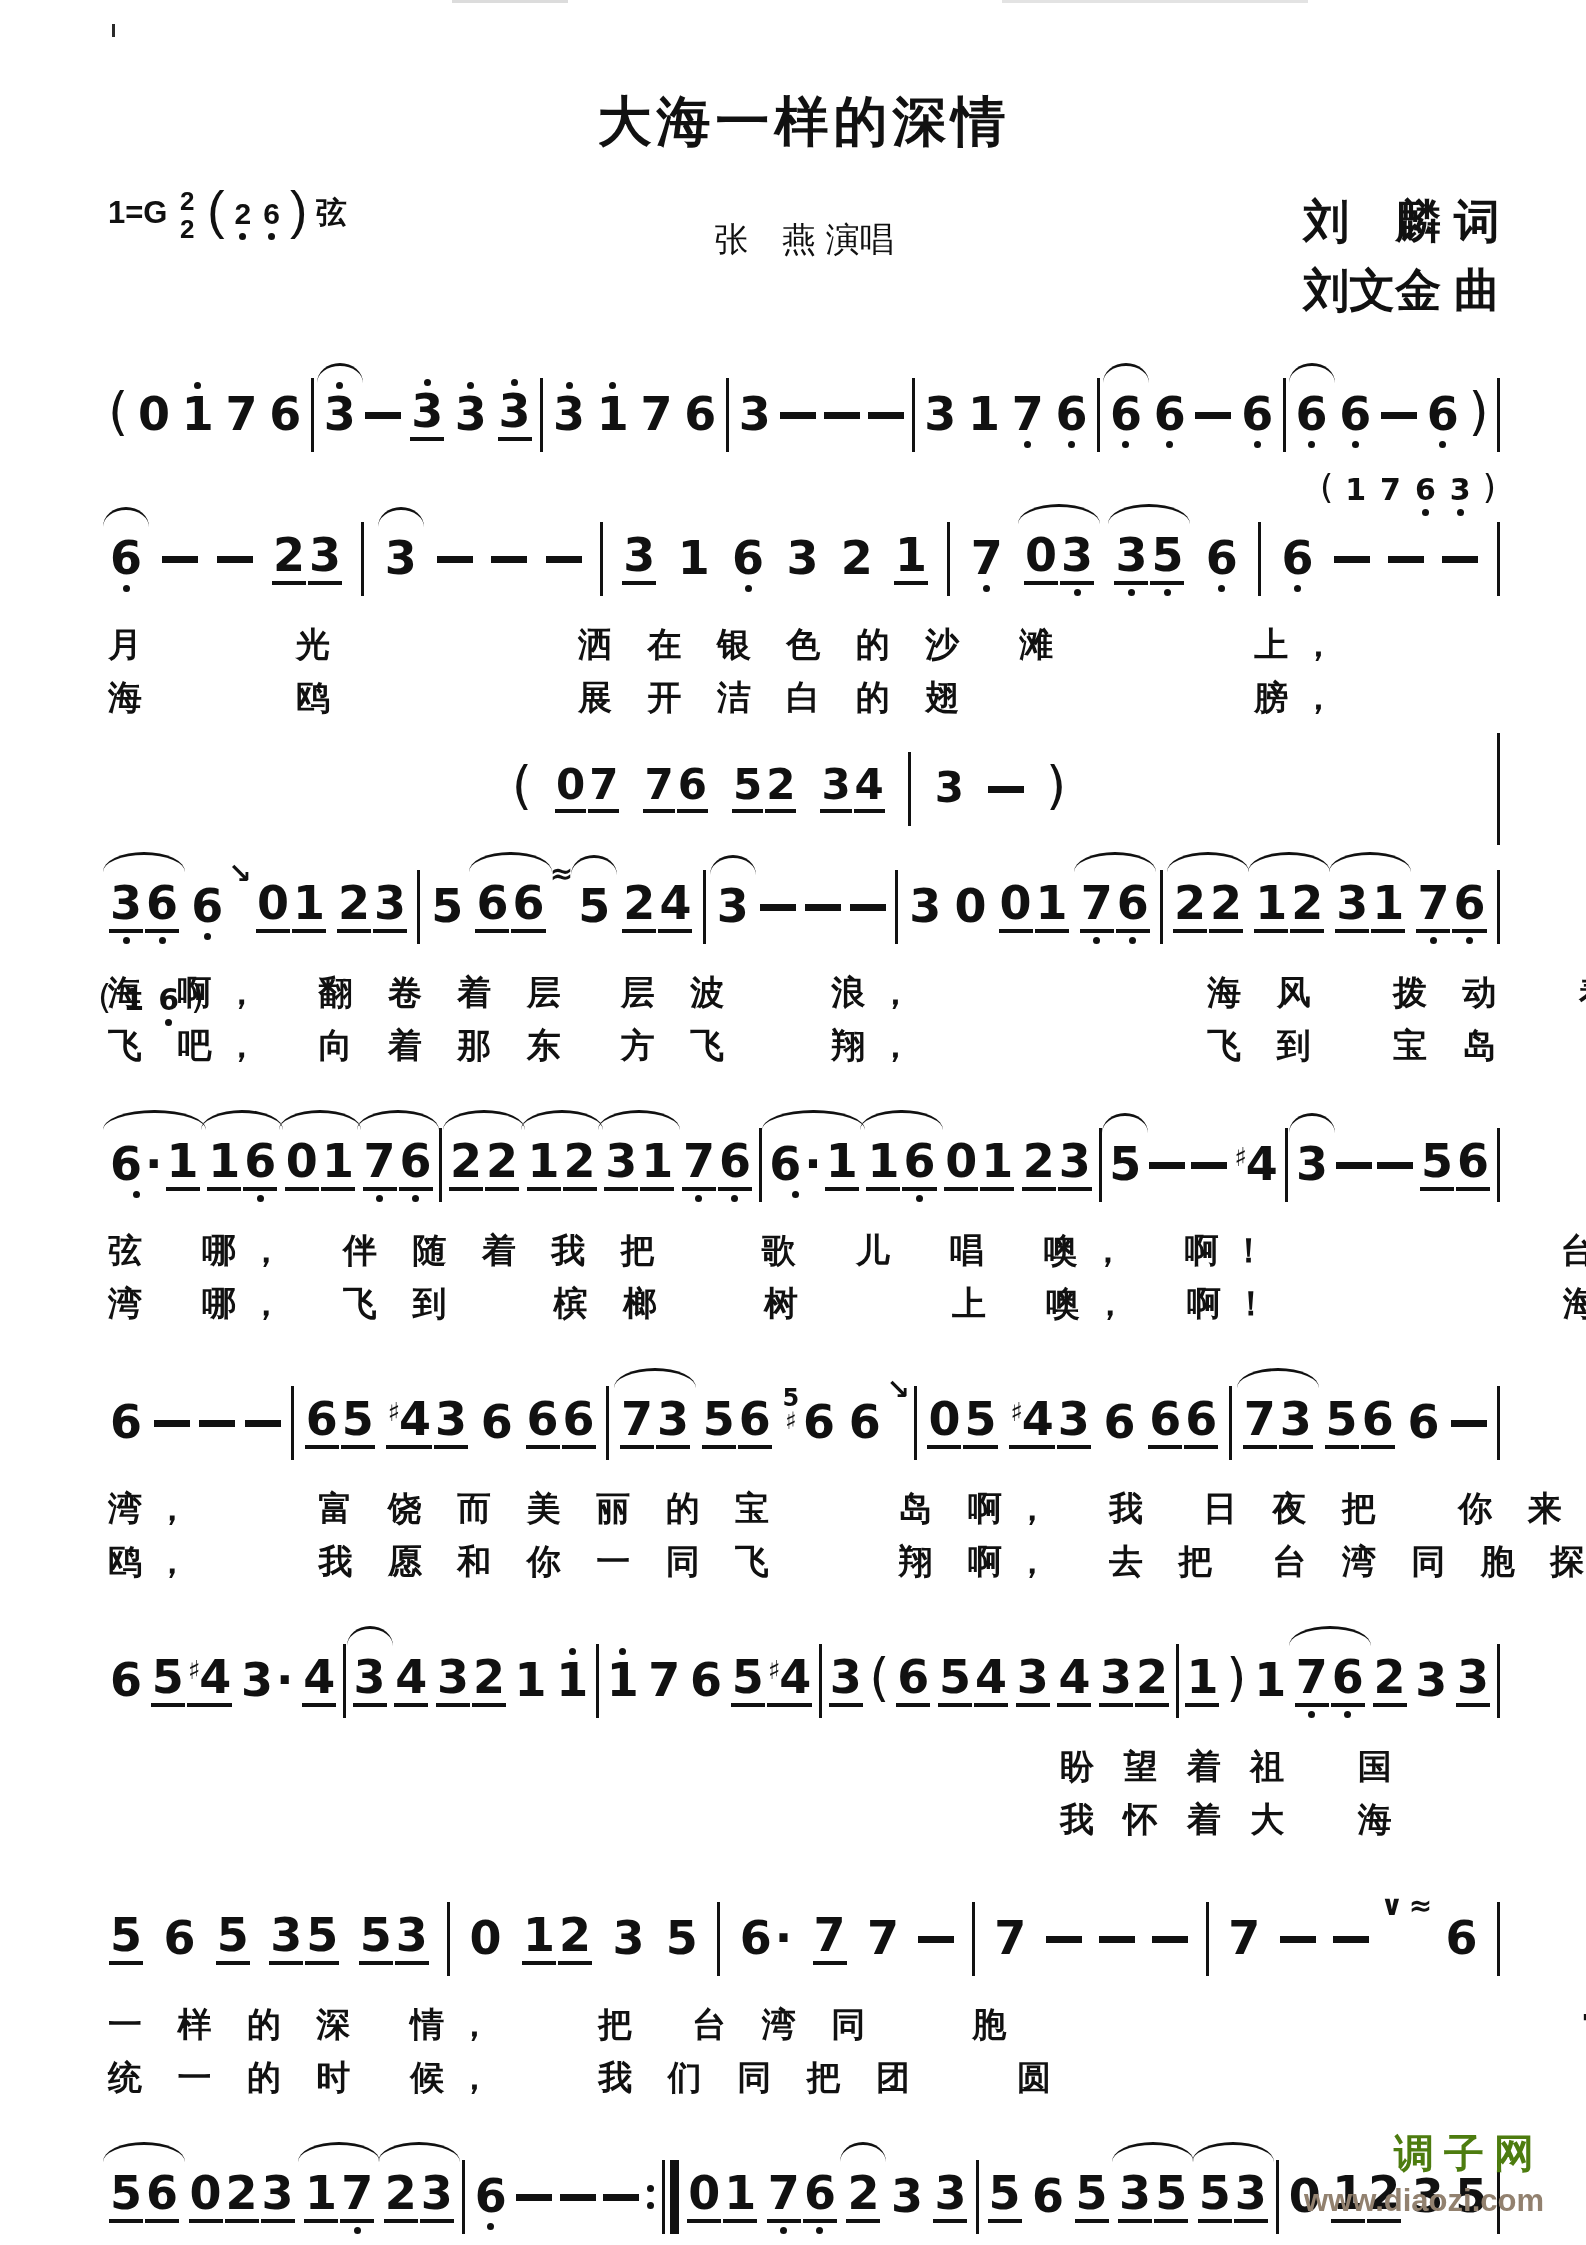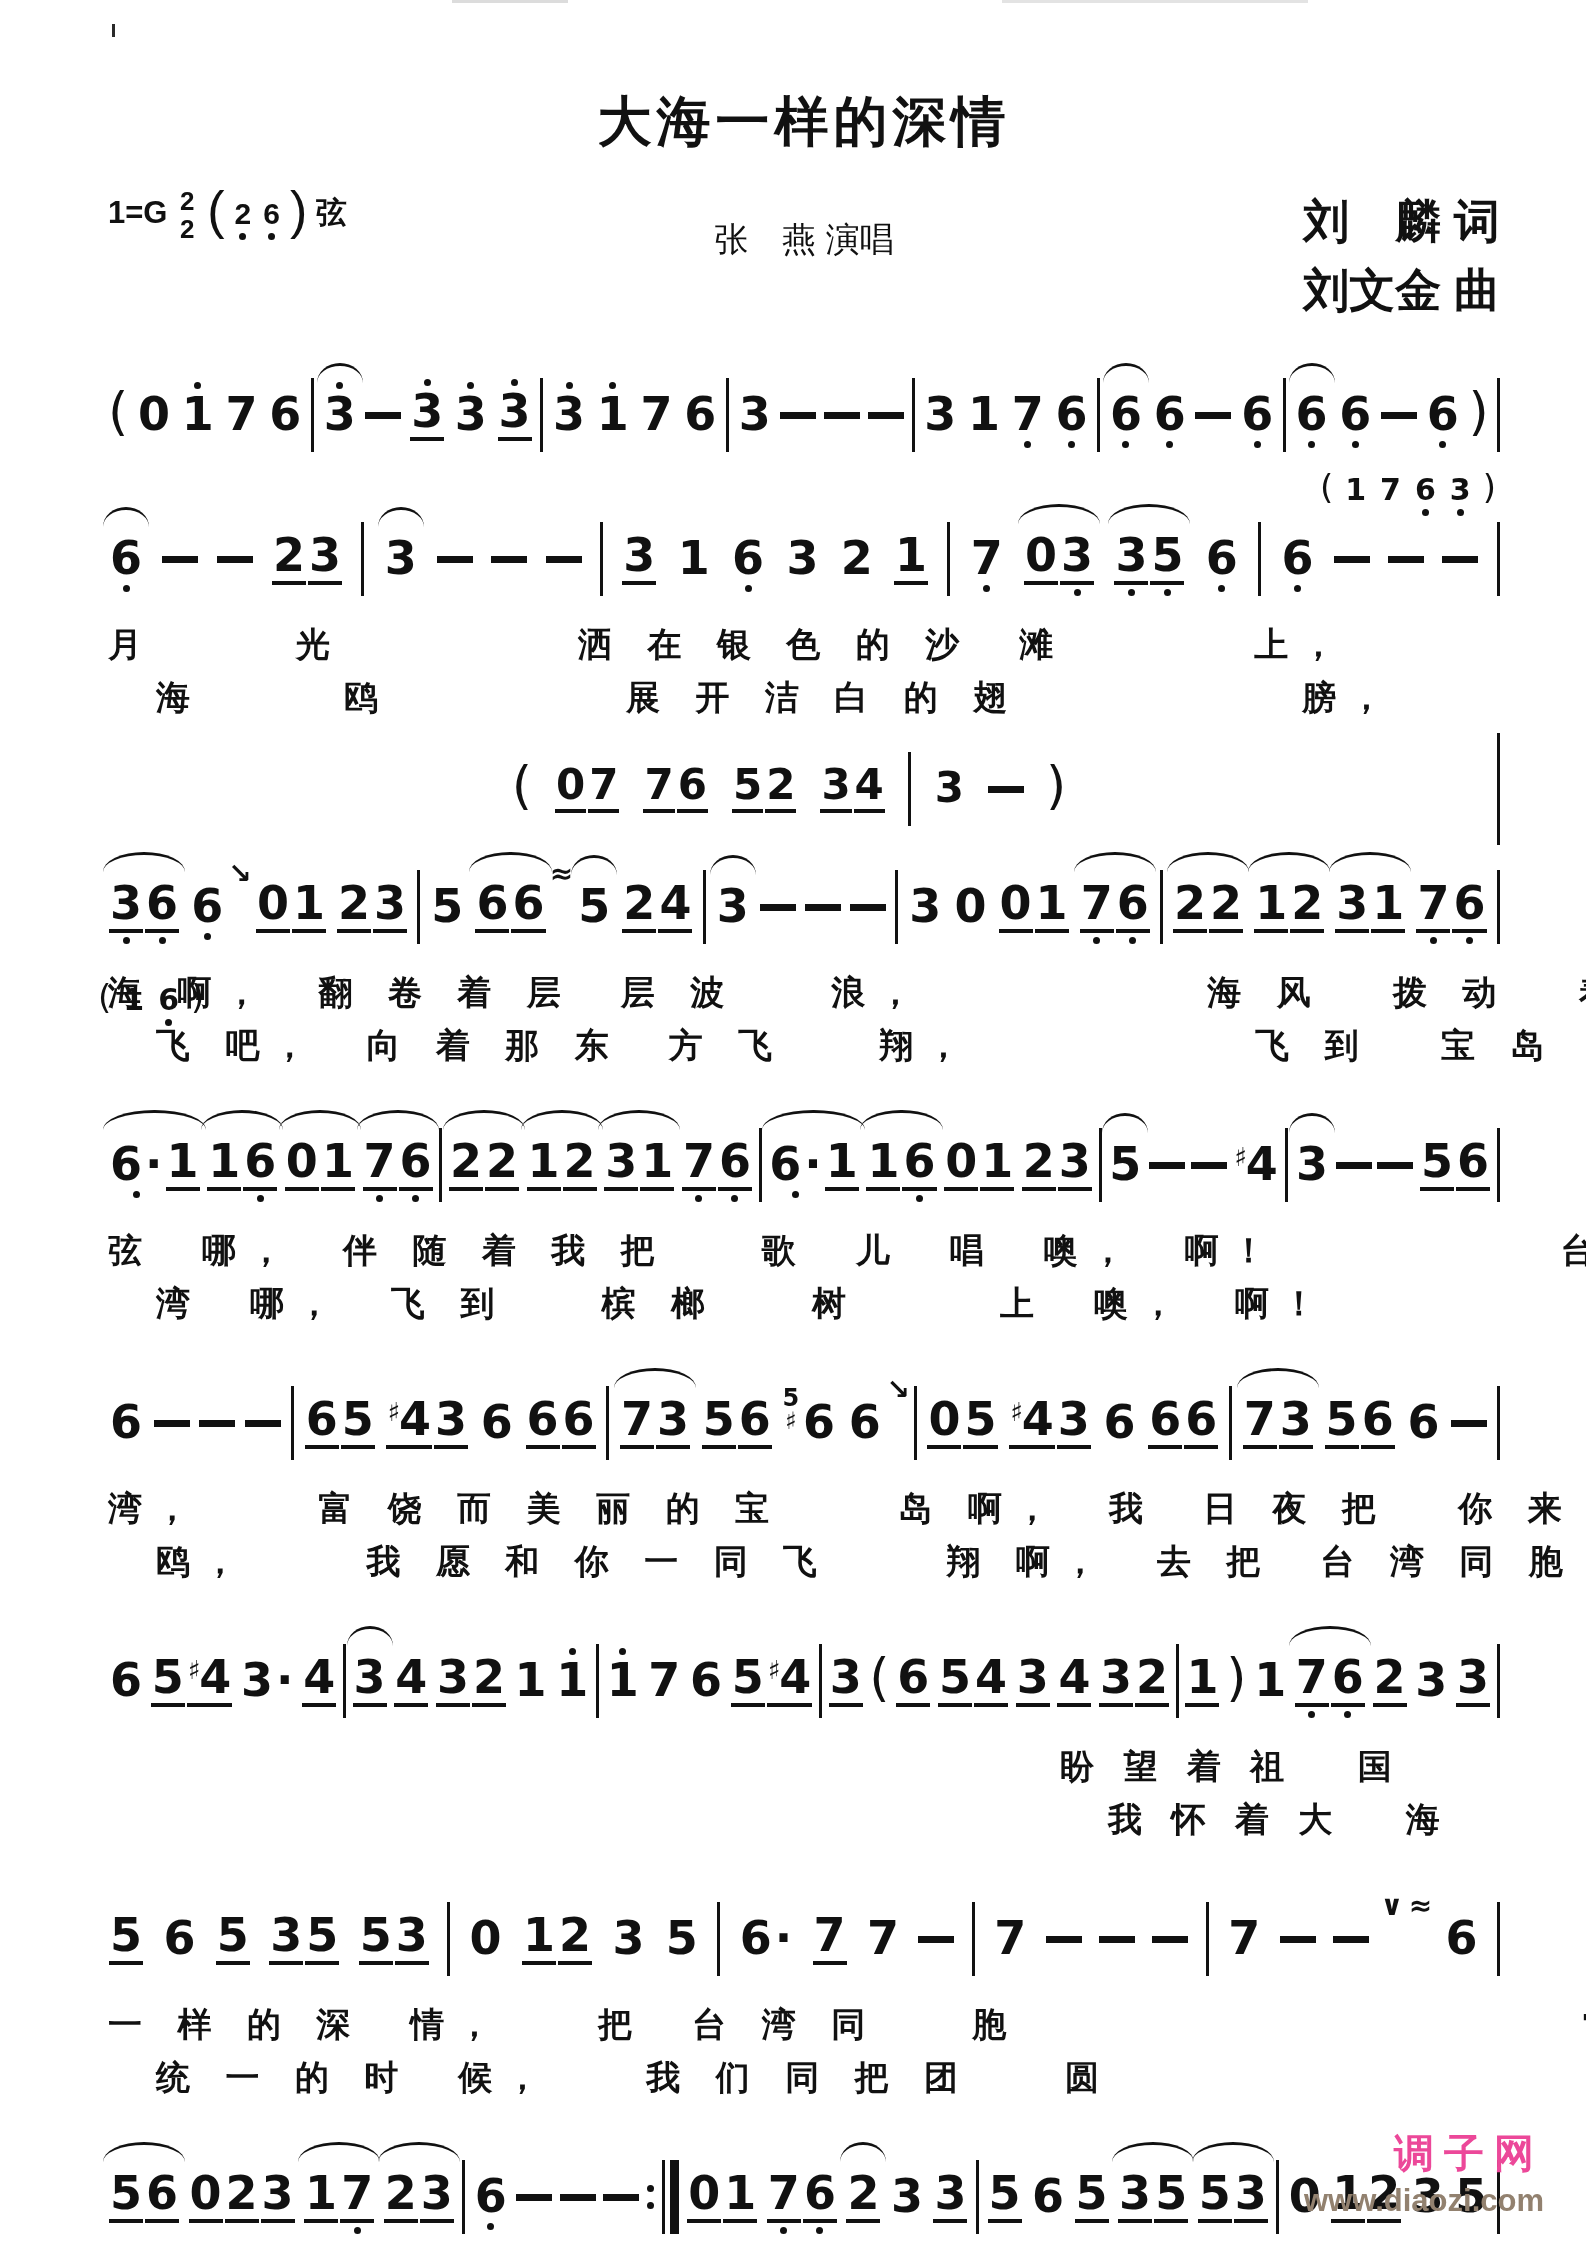--- a/index.html
+++ b/index.html
@@ -45,41 +45,41 @@
   .grace{display:inline-flex;flex-direction:column;align-items:center;font-size:24px;
          font-weight:700;line-height:.95;margin:0 -8px 26px 0;}
   .endbar,.repbar{display:flex;align-items:center;gap:5px;}
   .thin{width:3px;height:74px;background:#111;}
   .thick{width:9px;height:74px;background:#111;}
   .repdots{display:flex;flex-direction:column;gap:10px;margin-right:3px;}
 
   
   .lyric{font-size:34px;font-weight:700;letter-spacing:13px;line-height:1.5;
          white-space:pre;margin-top:10px;}
-  .lyric + .lyric{margin-top:2px;margin-left:48px;}
+  .lyric + .lyric{margin-top:2px;}
   .s6 .lyric{padding-left:952px;letter-spacing:10px;}
   .s1{margin-top:40px;}
   .pickup{margin-top:10px;}
   .pickup .notes{justify-content:flex-start;gap:22px;padding-left:29%;min-height:80px;}
   .pickup .numrow{font-size:42px;}
   .pickup .bar:last-child{margin-left:auto;height:112px;}
   .s3{margin-top:12px;}
 
   
   .inset{position:absolute;display:flex;align-items:center;gap:10px;
          font-family:"DejaVu Sans",sans-serif;}
   .inset .numrow{font-size:30px;}
   .inset .topdots,.inset .botdots{height:10px;}
   .inset .paren{font-size:34px;}
   .inset-s2{right:4px;top:-46px;}
   .inset-s3{left:-10px;top:116px;}
 
   
   .footer{position:absolute;right:42px;bottom:26px;text-align:right;}
-  .site-name{font-size:40px;font-weight:700;letter-spacing:10px;color:#ec4899;}
+  .site-name{font-size:40px;font-weight:700;letter-spacing:10px;color:#4d7c0f;}
   .site-url{font-size:31px;font-weight:700;color:#92816f;margin-top:2px;}
 
   
   .artifact{position:absolute;left:112px;top:24px;width:3px;height:13px;background:#2a2a2a;}
   .smudge1{position:absolute;left:452px;top:0;width:116px;height:3px;background:#dcdcdc;}
   .smudge2{position:absolute;left:1002px;top:0;width:306px;height:3px;background:#e3e3e3;}
 </style>
 </head>
 <body>
 

